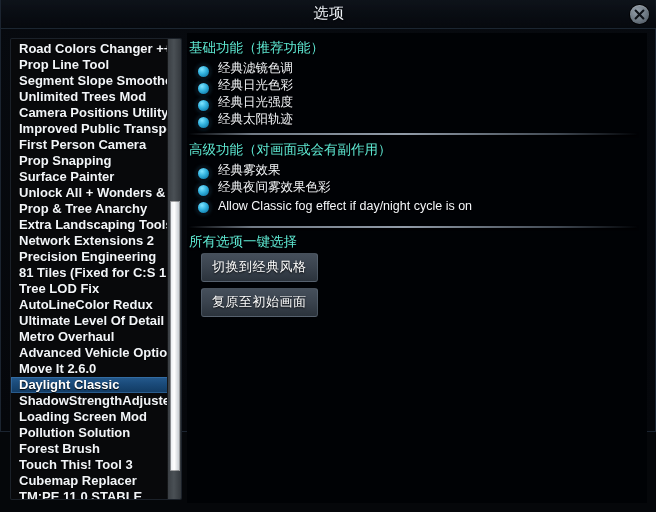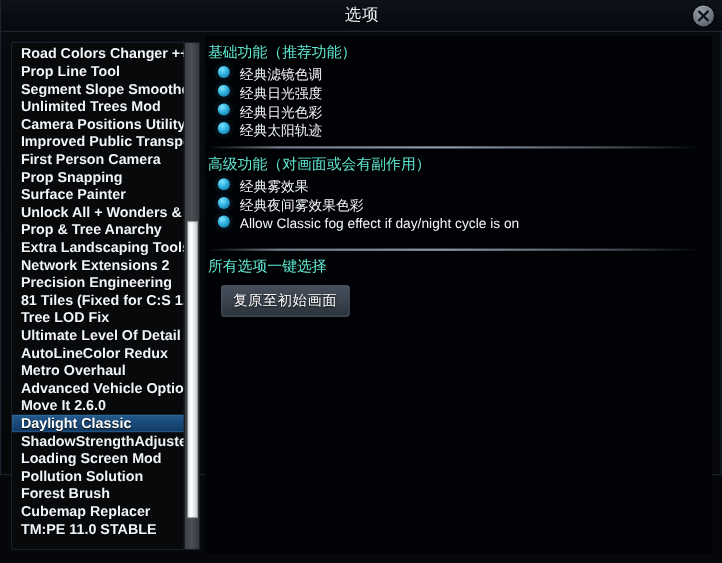--- a/index.html
+++ b/index.html
@@ -119,21 +119,21 @@
     font-size: 13.5px;
     white-space: nowrap;
     text-shadow: 0 1px 2px rgba(0,0,0,.9);
   }
   .sep {
     height: 2px;
     background: linear-gradient(90deg, rgba(120,132,146,0) 0%, rgba(150,162,176,.75) 14%, rgba(170,182,196,.85) 48%, rgba(120,134,150,.55) 82%, rgba(60,70,82,0) 100%);
     box-shadow: 0 1px 2px rgba(0,0,0,.8);
   }
   .opt-row {
-    display: flex; align-items: flex-start;
+    display: flex; align-items: flex-end;
     height: 17px;
     margin-left: 11px;
     cursor: pointer;
   }
   .bullet {
     width: 11px; height: 11px; border-radius: 50%; flex: 0 0 11px;
     background: radial-gradient(circle at 36% 30%, #7fe4ff 0%, #34b4e0 42%, #1786b4 75%, #0d5f83 100%);
     box-shadow: 0 0 0 2px rgba(8,14,20,.95), 0 0 5px rgba(60,180,230,.55);
     margin-right: 9px;
   }
@@ -185,52 +185,53 @@
         <div class="mod">First Person Camera</div>
         <div class="mod">Prop Snapping</div>
         <div class="mod">Surface Painter</div>
         <div class="mod">Unlock All + Wonders &amp; La</div>
         <div class="mod">Prop &amp; Tree Anarchy</div>
         <div class="mod">Extra Landscaping Tools</div>
         <div class="mod">Network Extensions 2</div>
         <div class="mod">Precision Engineering</div>
         <div class="mod">81 Tiles (Fixed for C:S 1.2+)</div>
         <div class="mod">Tree LOD Fix</div>
+        <div class="mod">AutoLineColor Redux</div>
         <div class="mod">Ultimate Level Of Detail</div>
-        <div class="mod">AutoLineColor Redux</div>
         <div class="mod">Metro Overhaul</div>
         <div class="mod">Advanced Vehicle Options</div>
         <div class="mod">Move It 2.6.0</div>
         <div class="mod selected">Daylight Classic</div>
         <div class="mod">ShadowStrengthAdjuster</div>
         <div class="mod">Loading Screen Mod</div>
         <div class="mod">Pollution Solution</div>
         <div class="mod">Forest Brush</div>
+        <div class="mod">Touch This! Tool 3</div>
         <div class="mod">Cubemap Replacer</div>
         <div class="mod">TM:PE 11.0 STABLE</div>
       </div>
     <div id="sb-track">
       <div id="sb-thumb"></div>
     </div>
   </div>
 
   <div id="content">
       <div class="section-title" style="position: absolute; left: 2px; top: 6px;">基础功能（推荐功能）</div>
       <div style="position: absolute; left: 0px; top: 27px;">
         <div class="opt-row">
           <span class="bullet"></span>
           <span class="opt-label">经典滤镜色调</span>
         </div>
         <div class="opt-row">
           <span class="bullet"></span>
+          <span class="opt-label">经典日光色彩</span>
+        </div>
+        <div class="opt-row">
+          <span class="bullet"></span>
           <span class="opt-label">经典日光强度</span>
-        </div>
-        <div class="opt-row">
-          <span class="bullet"></span>
-          <span class="opt-label">经典日光色彩</span>
         </div>
         <div class="opt-row">
           <span class="bullet"></span>
           <span class="opt-label">经典太阳轨迹</span>
         </div>
       </div>
       <div class="sep" style="position: absolute; left: 2px; right: 10px; top: 100px;"></div>
       <div class="section-title" style="position: absolute; left: 2px; top: 108px;">高级功能（对画面或会有副作用）</div>
       <div style="position: absolute; left: 0px; top: 129px;">
         <div class="opt-row">
@@ -242,17 +243,18 @@
           <span class="opt-label">经典夜间雾效果色彩</span>
         </div>
         <div class="opt-row">
           <span class="bullet"></span>
           <span class="opt-label">Allow Classic fog effect if day/night cycle is on</span>
         </div>
       </div>
       <div class="sep" style="position: absolute; left: 2px; right: 10px; top: 193px;"></div>
       <div class="section-title" style="position: absolute; left: 2px; top: 200px;">所有选项一键选择</div>
       <div style="position: absolute; left: 0px; top: 220px;">
+        <button class="act-btn" style="margin-top: 0px;">切换到经典风格</button>
         <button class="act-btn" style="margin-top: 6px;">复原至初始画面</button>
       </div>
     </div>
 
 </div>
 
 </body></html>

